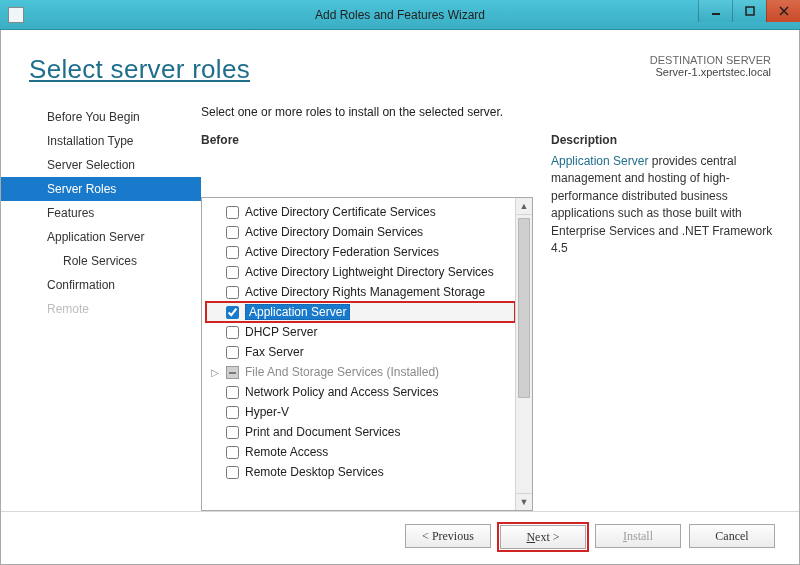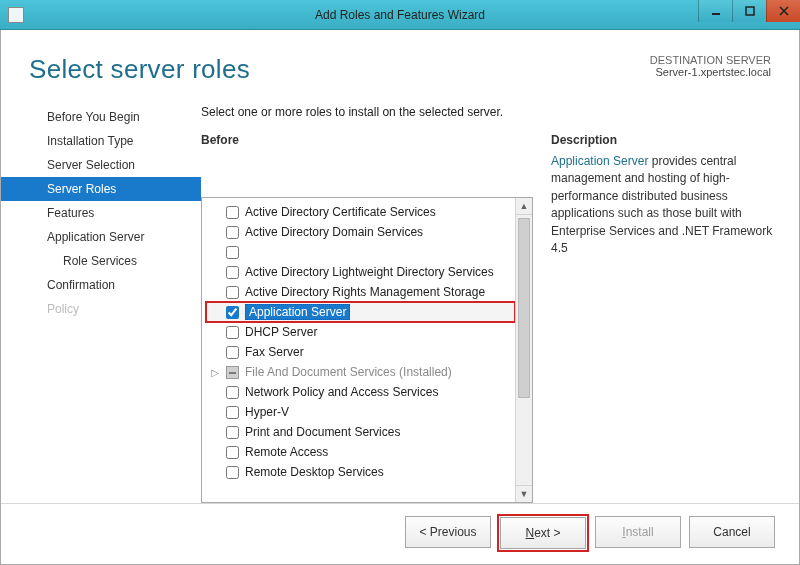--- a/index.html
+++ b/index.html
@@ -67,20 +67,21 @@
     padding: 24px 28px 8px 28px;
     display: flex;
     align-items: flex-start;
   }
   .header h1 {
     font-size: 26px;
     font-weight: 300;
     color: #1e6e8c;
     margin: 0;
     letter-spacing: 0.3px;
+    text-decoration: underline;
   }
   .dest {
     margin-left: auto;
     text-align: right;
     font-size: 11px;
     color: #555;
   }
   .dest .d-label { color: #666; }
   .dest .d-name { color: #444; }
   
@@ -212,27 +213,28 @@
   .footer {
     border-top: 1px solid #d8d8d8;
     padding: 12px 24px 14px 0;
     display: flex;
     justify-content: flex-end;
     gap: 8px;
     background: #fff;
   }
   .btn {
     min-width: 86px;
-    height: 32px;
+    height: 24px;
     border: 1px solid #a7a7a7;
     background: linear-gradient(#fdfdfd,#ececec);
     font-size: 12px;
     color: #333;
     cursor: pointer;
     padding: 0 10px;
+    font-family: Liberation Serif, serif;
   }
   .btn.disabled { color: #9e9e9e; cursor: default; }
   .btn .u { text-decoration: underline; }
   .btn-wrap { display:inline-flex; }
   .btn-wrap.hl { outline: 2px solid #d22323; padding:1px; }
 </style>
 </head>
 <body>
 
 <div class="titlebar">
@@ -269,40 +271,41 @@
   <div class="body">
     <div class="nav" id="nav">
         <div class="nav-item">Before You Begin</div>
         <div class="nav-item">Installation Type</div>
         <div class="nav-item">Server Selection</div>
         <div class="nav-item active">Server Roles</div>
         <div class="nav-item">Features</div>
         <div class="nav-item">Application Server</div>
         <div class="nav-item sub">Role Services</div>
         <div class="nav-item">Confirmation</div>
-        <div class="nav-item disabled">Policy</div>
+        <div class="nav-item disabled">Remote</div>
       </div>
 
     <div class="main">
       <div class="instruction">Select one or more roles to install on the selected server.</div>
       <div class="cols">
         <div class="roles-col">
           <div class="col-label">Before</div>
           <div class="roles-box">
             <div class="roles-list" id="roles-list">
                 <div class="role-row">
                   <input type="checkbox" style="">
                   <span class="label-text">Active Directory Certificate Services</span>
                 </div>
                 <div class="role-row">
                   <input type="checkbox" style="">
                   <span class="label-text">Active Directory Domain Services</span>
                 </div>
                 <div class="role-row">
                   <input type="checkbox" style="">
+                  <span class="label-text">Active Directory Federation Services</span>
                 </div>
                 <div class="role-row">
                   <input type="checkbox" style="">
                   <span class="label-text">Active Directory Lightweight Directory Services</span>
                 </div>
                 <div class="role-row">
                   <input type="checkbox" style="">
                   <span class="label-text">Active Directory Rights Management Storage</span>
                 </div>
                 <div class="role-row selected highlight-box">
@@ -313,21 +316,21 @@
                   <input type="checkbox" style="">
                   <span class="label-text">DHCP Server</span>
                 </div>
                 <div class="role-row">
                   <input type="checkbox" style="">
                   <span class="label-text">Fax Server</span>
                 </div>
                 <div class="role-row installed">
                   <span class="expander">▷</span>
                   <span class="chk-installed"></span>
-                  <span class="label-text">File And Document Services (Installed)</span>
+                  <span class="label-text">File And Storage Services (Installed)</span>
                 </div>
                 <div class="role-row">
                   <input type="checkbox" style="">
                   <span class="label-text">Network Policy and Access Services</span>
                 </div>
                 <div class="role-row">
                   <input type="checkbox" style="">
                   <span class="label-text">Hyper-V</span>
                 </div>
                 <div class="role-row">

